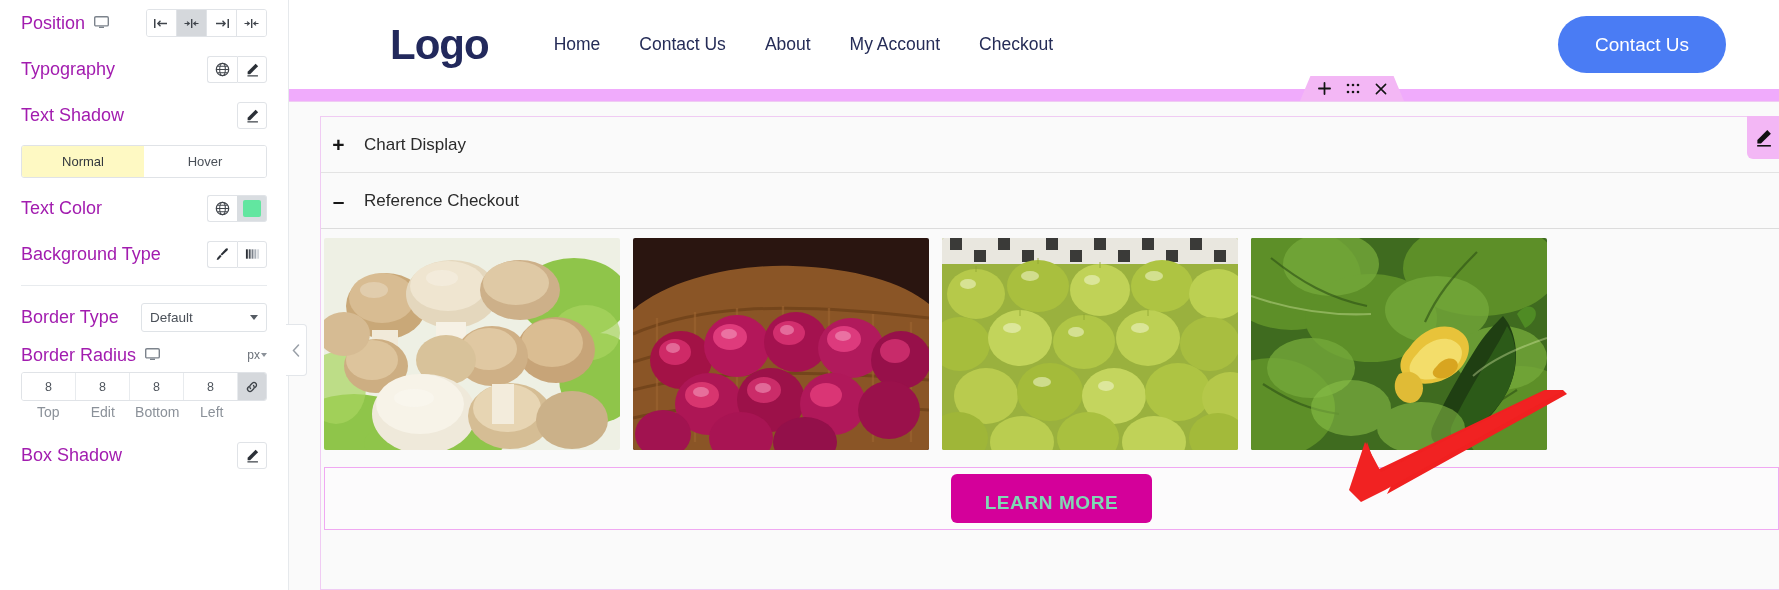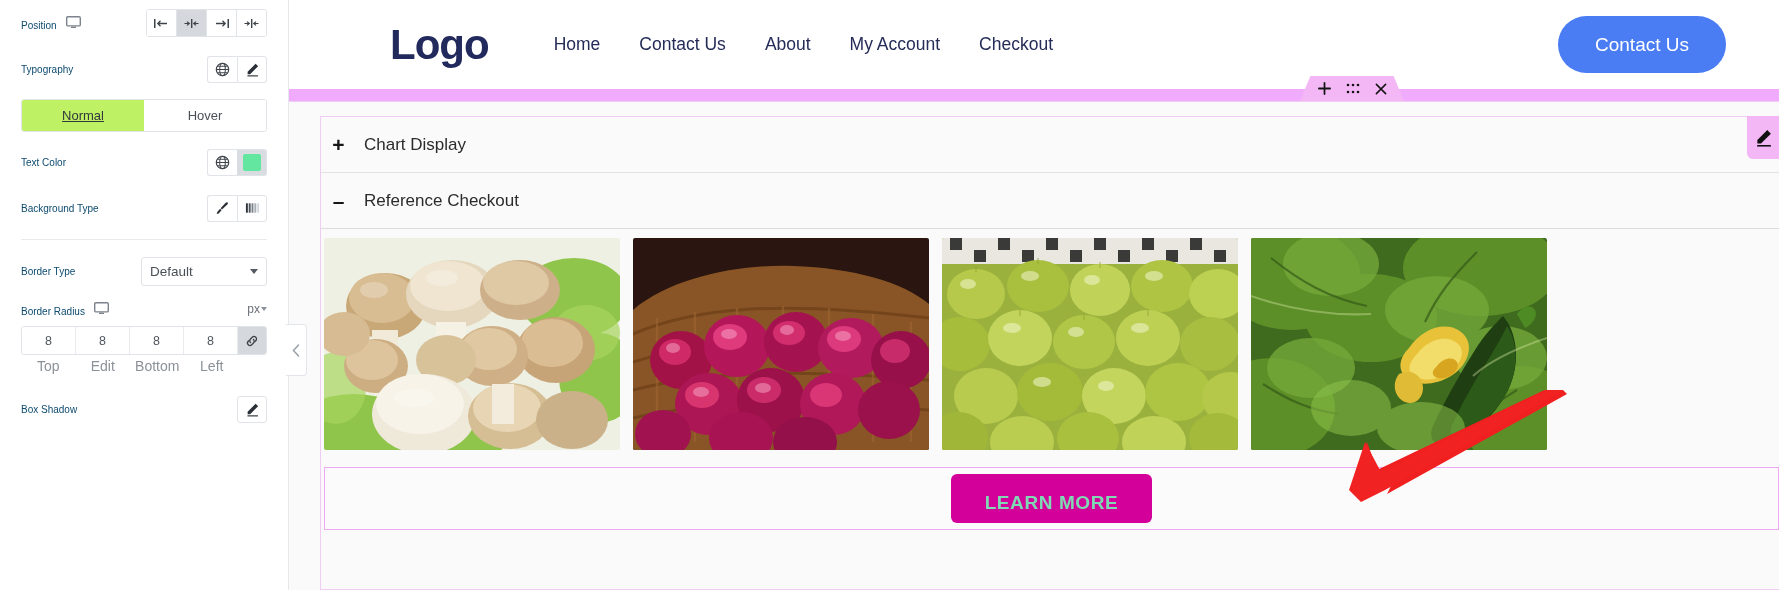--- a/index.html
+++ b/index.html
@@ -20,21 +20,21 @@
   .panel-title{
     height:45px;line-height:45px;text-align:center;
     font-size:15px;font-weight:bold;color:#1f2124;
     border-bottom:1px solid #e6e9ec;
   }
   .row{
     display:flex;align-items:center;justify-content:space-between;
     padding:0 21px 0 21px;height:46px;box-sizing:border-box;
   }
   .row-label{
-    font-size:10px;color:#0c4a6e;display:flex;align-items:flex-end;gap:9px;
+    font-size:18px;color:#a21caf;display:flex;align-items:flex-end;gap:9px;
     white-space:nowrap;
   }
   .ctrl{display:flex;align-items:center;}
 
   .seg{display:flex;border:1px solid #e0e3e7;border-radius:3px;overflow:hidden;background:#fff;}
   .seg .cell{
     width:29px;height:26px;display:flex;align-items:center;justify-content:center;
     border-right:1px solid #e0e3e7;background:#fff;color:#3f444b;
   }
   .seg .cell:last-child{border-right:none;}
@@ -54,21 +54,21 @@
     box-sizing:border-box;
   }
   .swatch i{display:block;width:18px;height:17px;border-radius:2px;background:#62e6a0;}
 
   .tabs{
     display:flex;margin:7px 21px 7px 21px;border:1px solid #e0e3e7;border-radius:3px;overflow:hidden;
   }
   .tabs .t{
     flex:1;text-align:center;font-size:13px;color:#4a5058;padding:8px 0;background:#fff;
   }
-  .tabs .t.active{background:#bef264;color:#32373d;text-decoration:underline;}
+  .tabs .t.active{background:#fef9c3;color:#32373d;}
 
   .divider{height:1px;background:#e8ebee;margin:8px 21px;}
 
   .select{
     width:126px;height:29px;border:1px solid #dfe3e7;border-radius:3px;background:#fff;
     display:flex;align-items:center;justify-content:space-between;padding:0 8px;
     font-size:13.5px;color:#4a5058;box-sizing:border-box;
   }
   .select .caret{width:0;height:0;border-left:4px solid transparent;border-right:4px solid transparent;border-top:5px solid #555b63;}
 
@@ -219,20 +219,31 @@
         </div>
         <div class="btnbox joined-right">
           <svg width="15" height="15" viewBox="0 0 16 16">
               <path d="M11.3 1.8 14 4.5 5.5 13H2.8v-2.7z" fill="#2b3037"></path>
               <rect x="2.6" y="14.2" width="11.2" height="1.2" fill="#2b3037"></rect>
             </svg>
         </div>
       </div>
     </div>
 
+    <div class="row">
+      <div class="row-label">Text Shadow</div>
+      <div class="ctrl">
+        <div class="btnbox">
+          <svg width="15" height="15" viewBox="0 0 16 16">
+              <path d="M11.3 1.8 14 4.5 5.5 13H2.8v-2.7z" fill="#2b3037"></path>
+              <rect x="2.6" y="14.2" width="11.2" height="1.2" fill="#2b3037"></rect>
+            </svg>
+        </div>
+      </div>
+    </div>
 
     <div class="tabs">
       <div class="t active">Normal</div>
       <div class="t">Hover</div>
     </div>
 
     <div class="row">
       <div class="row-label">Text Color</div>
       <div class="ctrl">
         <div class="btnbox joined-left">

